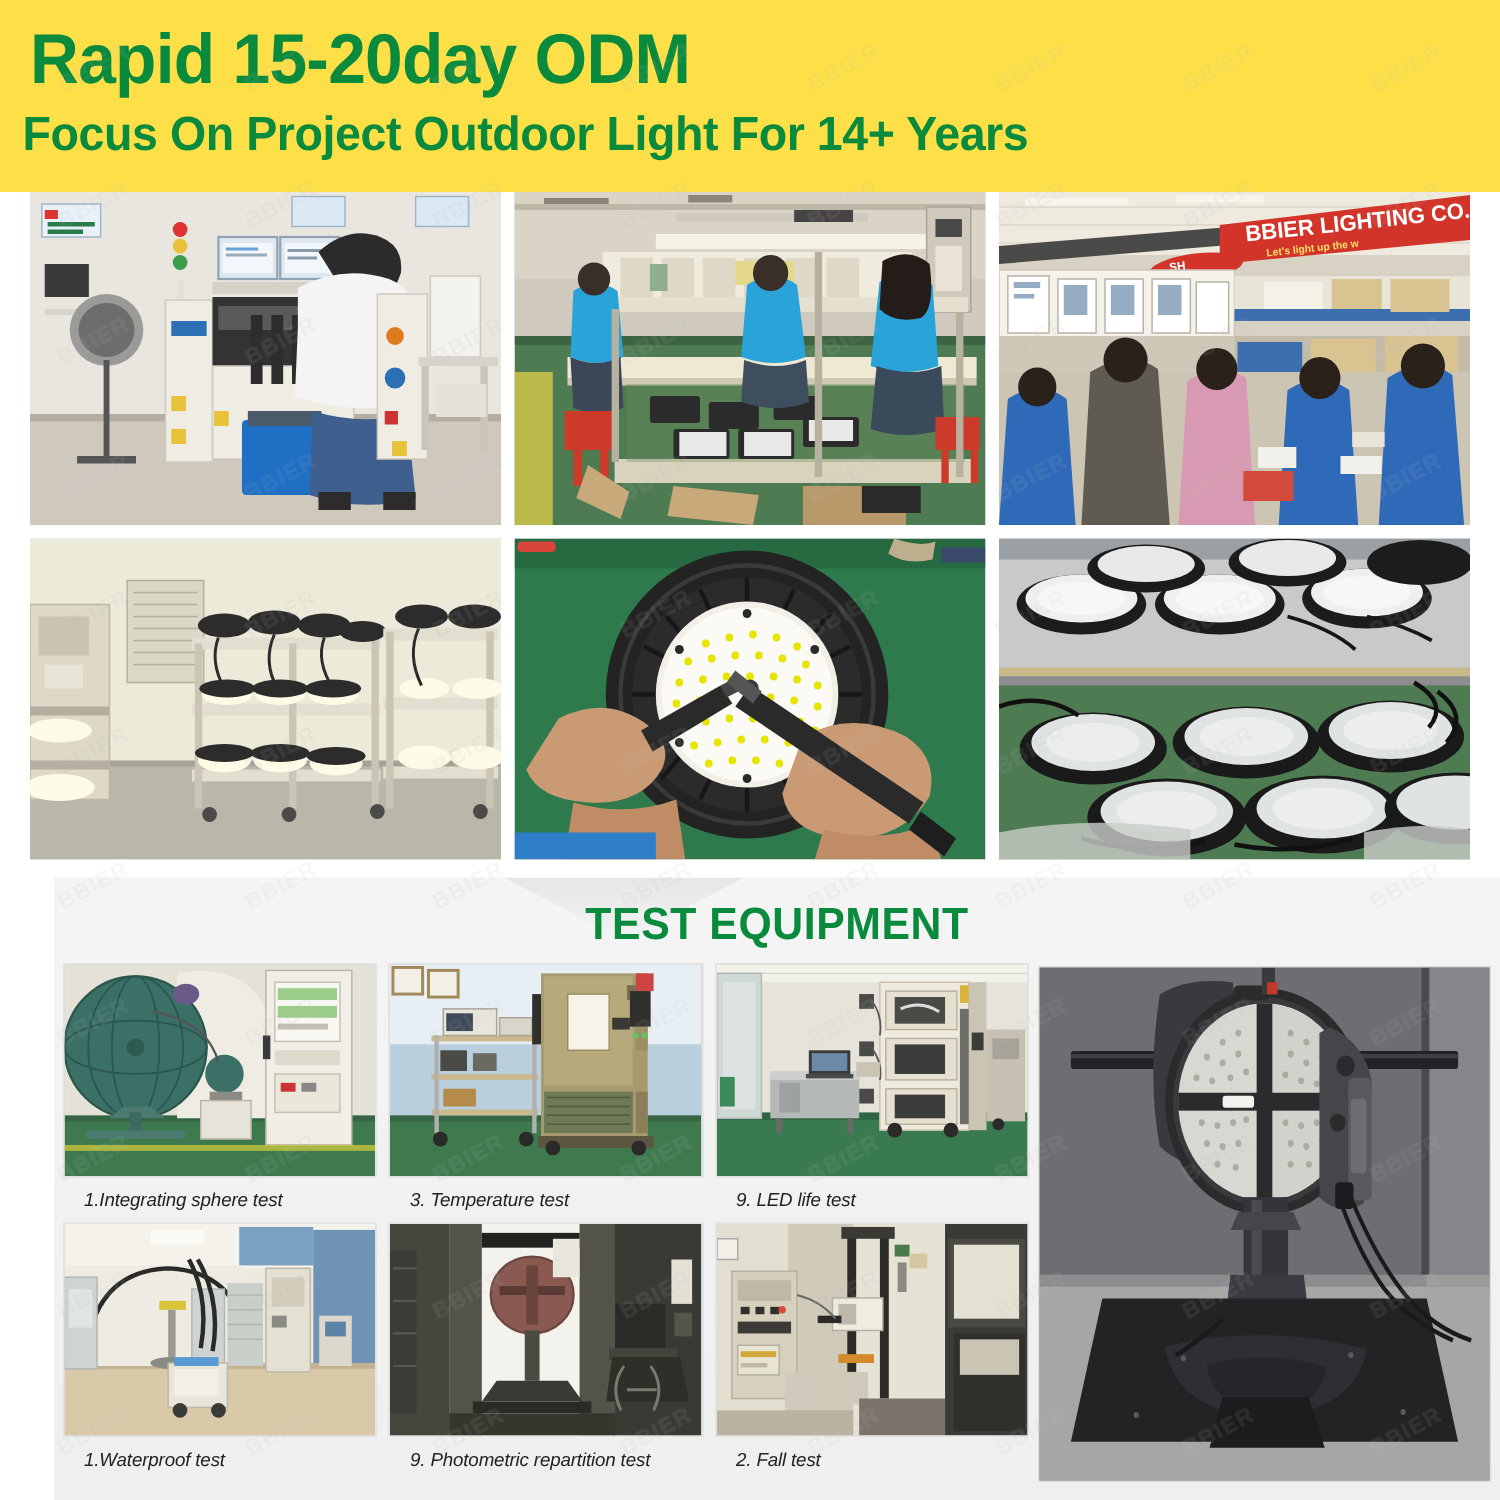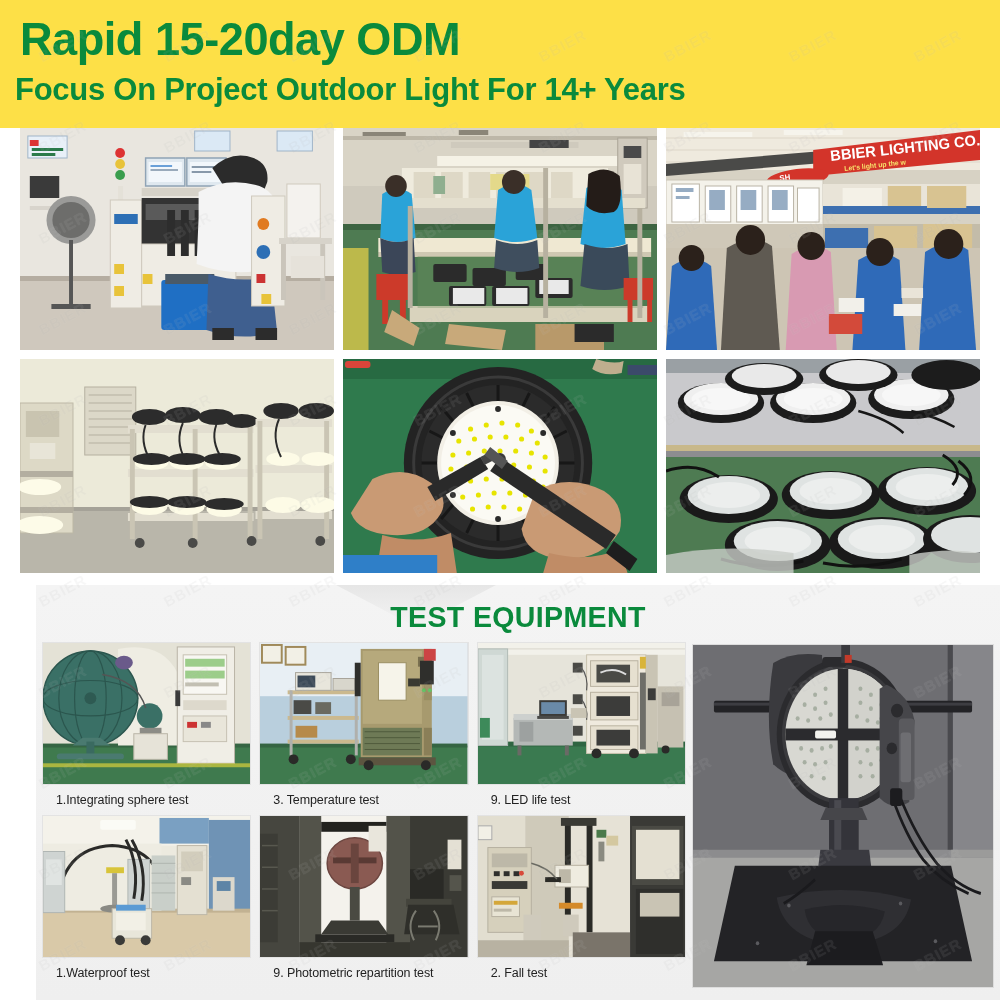--- a/index.html
+++ b/index.html
@@ -68,21 +68,21 @@
     background:linear-gradient(180deg,#e6e6e6,rgba(240,240,240,0));
     clip-path:polygon(0 0,100% 0,50% 100%);
   }
   .test-title {
     text-align:center; padding-top:15px;
     font-size:30px; font-weight:bold; color:#0a8a3c;
     letter-spacing:.4px;
     transform:scaleX(.95);
   }
   .test-body { display:flex; padding:8px 6px 0 6px; gap:6px; }
-  .test-left { width:644px; }
+  .test-left { width:644px;font-style:italic; }
   .test-row { display:grid; grid-template-columns:repeat(3,1fr); gap:8px; }
   .test-cell { }
   .test-photo { height:143px; background:#d5d5d5; overflow:hidden; position:relative; border:1px solid #e3e3e3; }
   .test-photo > svg { display:block; width:100%; height:100%; }
   .test-caption {
     font-size:12.5px; color:#222; padding:8px 0 8px 14px;
     letter-spacing:-.1px; white-space:nowrap;
   }
   .test-right { flex:1; padding-top:2px; }
   .big-photo { height:344px; background:#8f8f8f; overflow:hidden; border:1px solid #ddd; }

